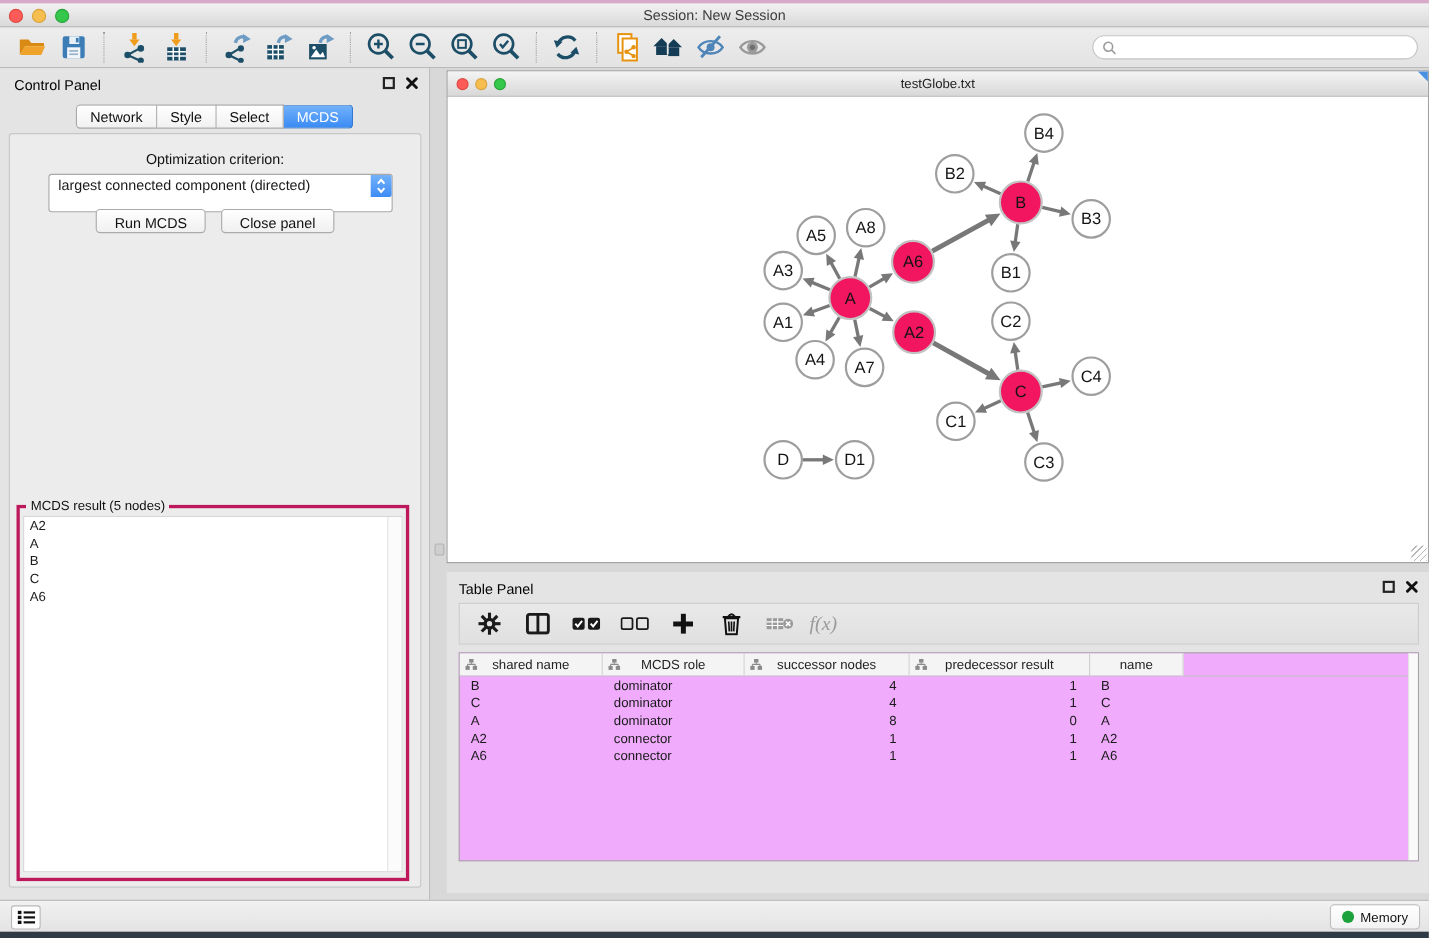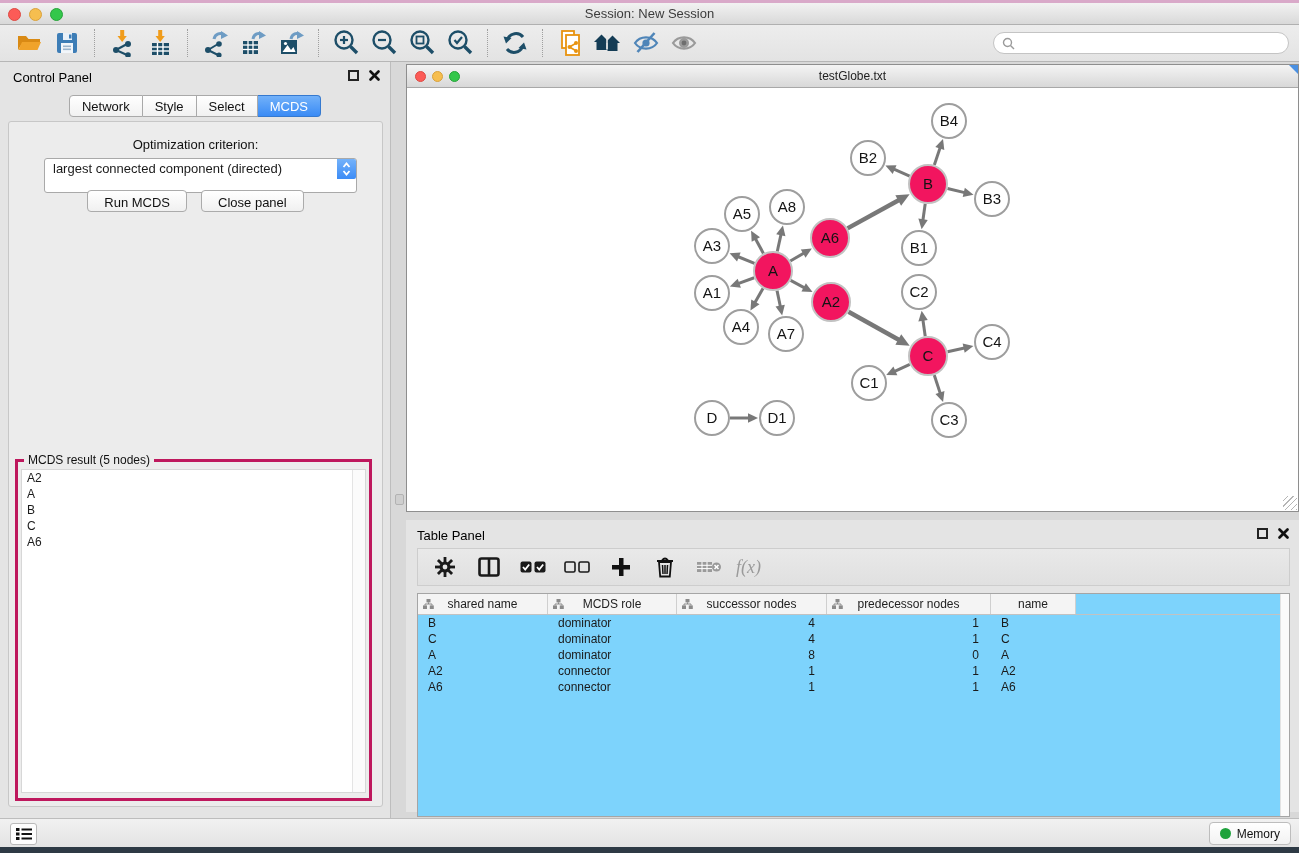--- a/index.html
+++ b/index.html
@@ -79,21 +79,21 @@
      background:repeating-linear-gradient(135deg, transparent 0 3px, #b5b5b5 3px 4px); }
   .node-label { font-family:"Liberation Sans","DejaVu Sans",sans-serif; font-size:15px; fill:#141414; }
 
   
   .table-panel { position:absolute; left:406px; top:458px; width:893px; height:292px; background:#e4e4e4; }
   .tp-toolbar { position:absolute; left:11px; top:28px; width:873px; height:38px;
     background:linear-gradient(#e9e9e9,#e0e0e0); border:1px solid #cdcdcd; display:flex; align-items:center; gap:10px; padding-left:10px; }
   .tp-btn { width:34px; height:30px; display:flex; align-items:center; justify-content:center; }
   .fx { font-family:"Liberation Serif","DejaVu Serif",serif; font-style:italic; font-size:18px; color:#9a9a9a; }
 
-  .datatable { position:absolute; left:11px; top:73px; width:873px; height:224px; background:#7dd3fc; border:1px solid #a5a5a5; }
+  .datatable { position:absolute; left:11px; top:73px; width:873px; height:190px; background:#f0abfc; border:1px solid #a5a5a5; }
   .thead { display:flex; height:21px; border-bottom:1px solid #c2c2c2; }
   .th { position:relative; height:20px; background:#f4f4f4; border-right:1px solid #cfcfcf; font-size:12px; color:#222;
         display:flex; align-items:center; justify-content:center; }
   .th .hier { position:absolute; left:5px; top:5px; }
   .tr { display:flex; height:16px; }
   .td { font-size:12px; line-height:16px; padding-left:10px; white-space:nowrap; overflow:hidden; }
   .td.num { text-align:right; padding-left:0; padding-right:12px; }
   .table-vscroll { position:absolute; right:0; top:0; bottom:0; width:9px; background:#fafafa; border-left:1px solid #e2e2e2; }
 
   .tp-tabs { position:absolute; left:0; right:0; top:270px; }
@@ -625,21 +625,21 @@
                 <rect x="0" y="6.4" width="4" height="3.6"></rect>
                 <rect x="6.8" y="6.4" width="4" height="3.6"></rect>
               </g>
               <g stroke="#8a8a8a" stroke-width="1">
                 <line x1="5.5" y1="3.4" x2="5.5" y2="5"></line>
                 <line x1="2" y1="5" x2="9" y2="5"></line>
                 <line x1="2" y1="5" x2="2" y2="6.4"></line>
                 <line x1="9" y1="5" x2="9" y2="6.4"></line>
               </g>
             </svg>
-            <span>predecessor nodes</span>
+            <span>predecessor result</span>
           </div>
           <div class="th" style="width: 85px;">
             <span>name</span>
           </div>
         </div>
       <div id="table-body">
           <div class="tr">
             <div class="td" style="width: 130px;">B</div>
             <div class="td" style="width: 129px;">dominator</div>
             <div class="td num" style="width: 150px;">4</div>

